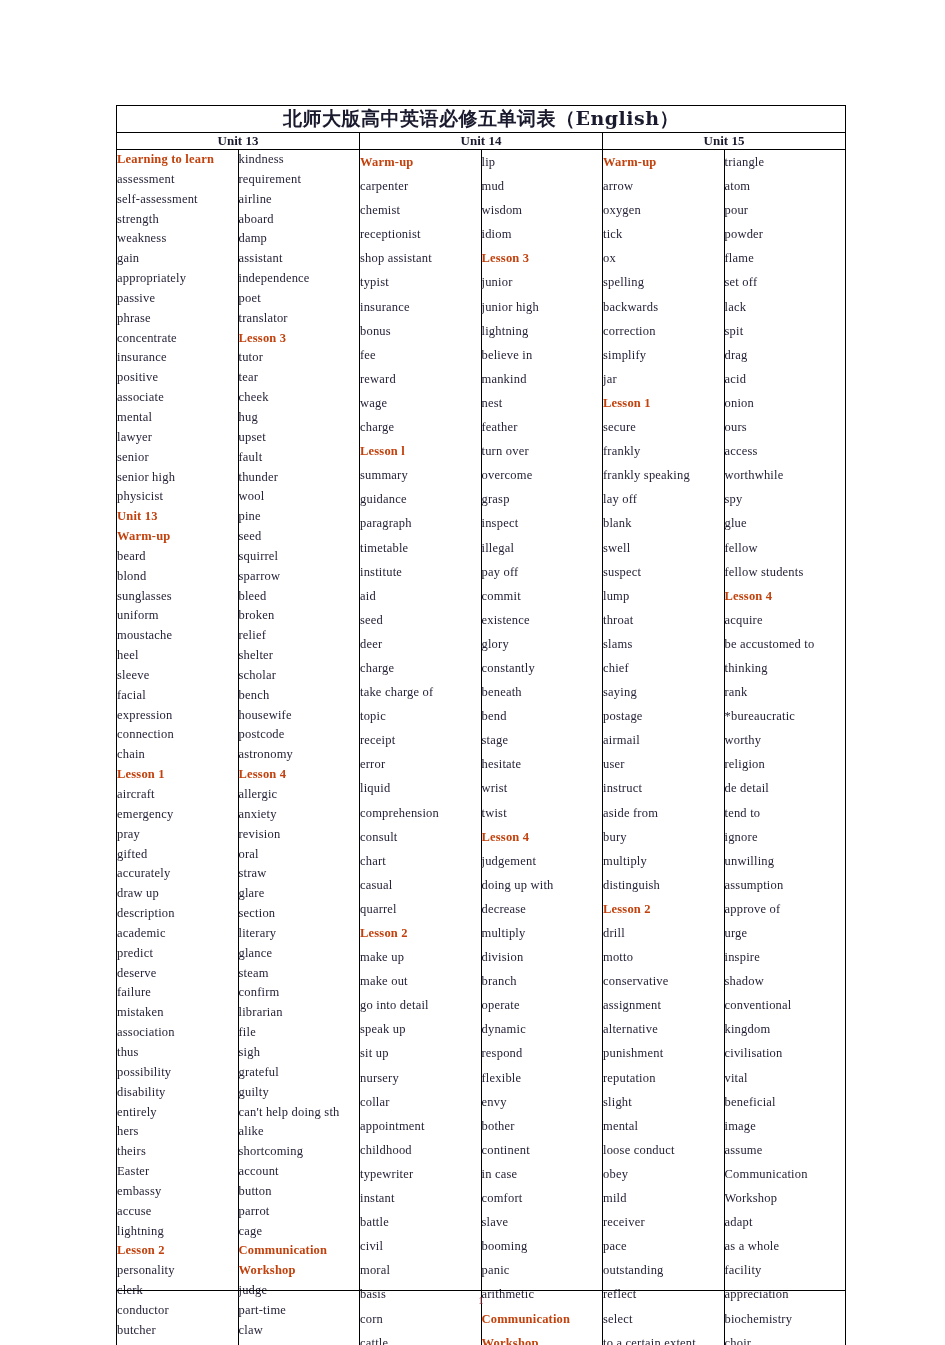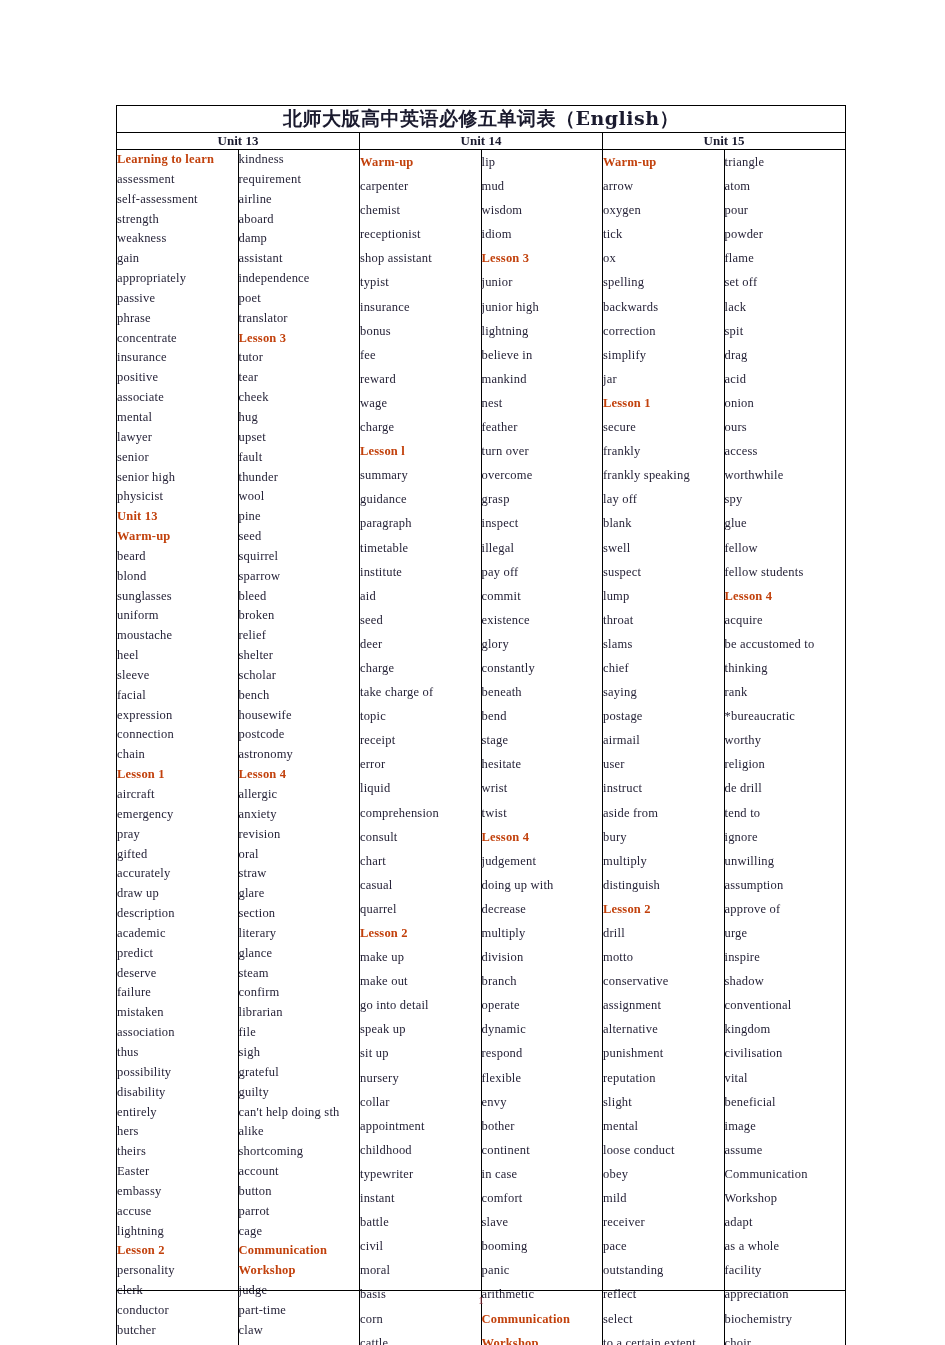--- a/index.html
+++ b/index.html
@@ -424,21 +424,21 @@
               <li>fellow</li>
               <li>fellow students</li>
               <li class="hdr">Lesson 4</li>
               <li>acquire</li>
               <li>be accustomed to</li>
               <li>thinking</li>
               <li>rank</li>
               <li>*bureaucratic</li>
               <li>worthy</li>
               <li>religion</li>
-              <li>de drill</li>
+              <li>de detail</li>
               <li>tend to</li>
               <li>ignore</li>
               <li>unwilling</li>
               <li>assumption</li>
               <li>approve of</li>
               <li>urge</li>
               <li>inspire</li>
               <li>shadow</li>
               <li>conventional</li>
               <li>kingdom</li>

